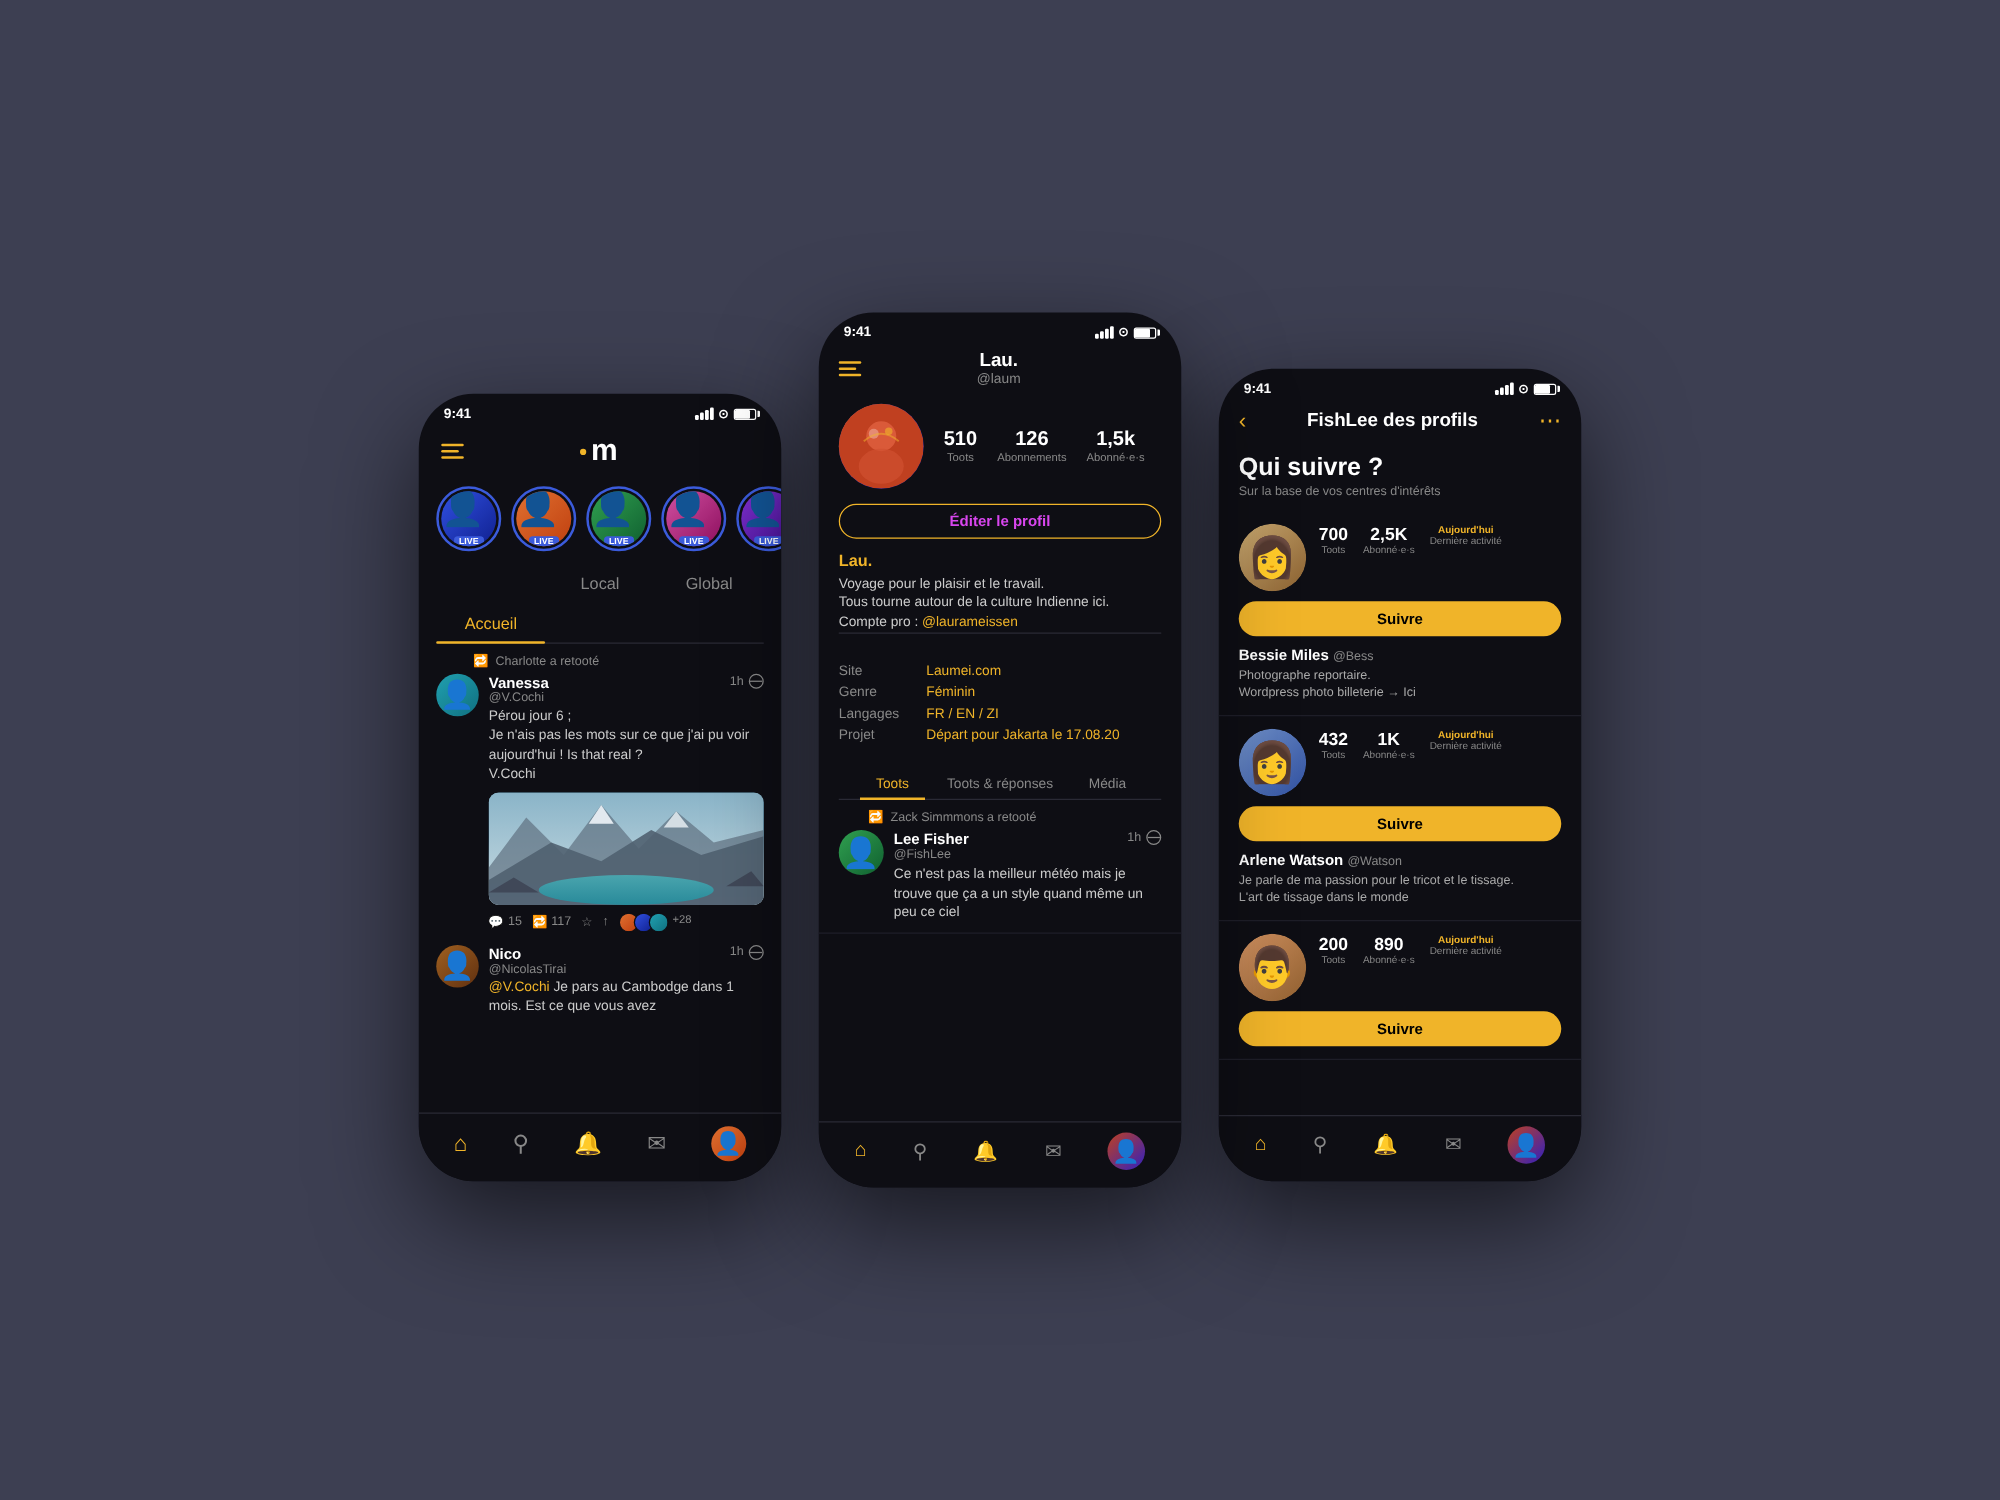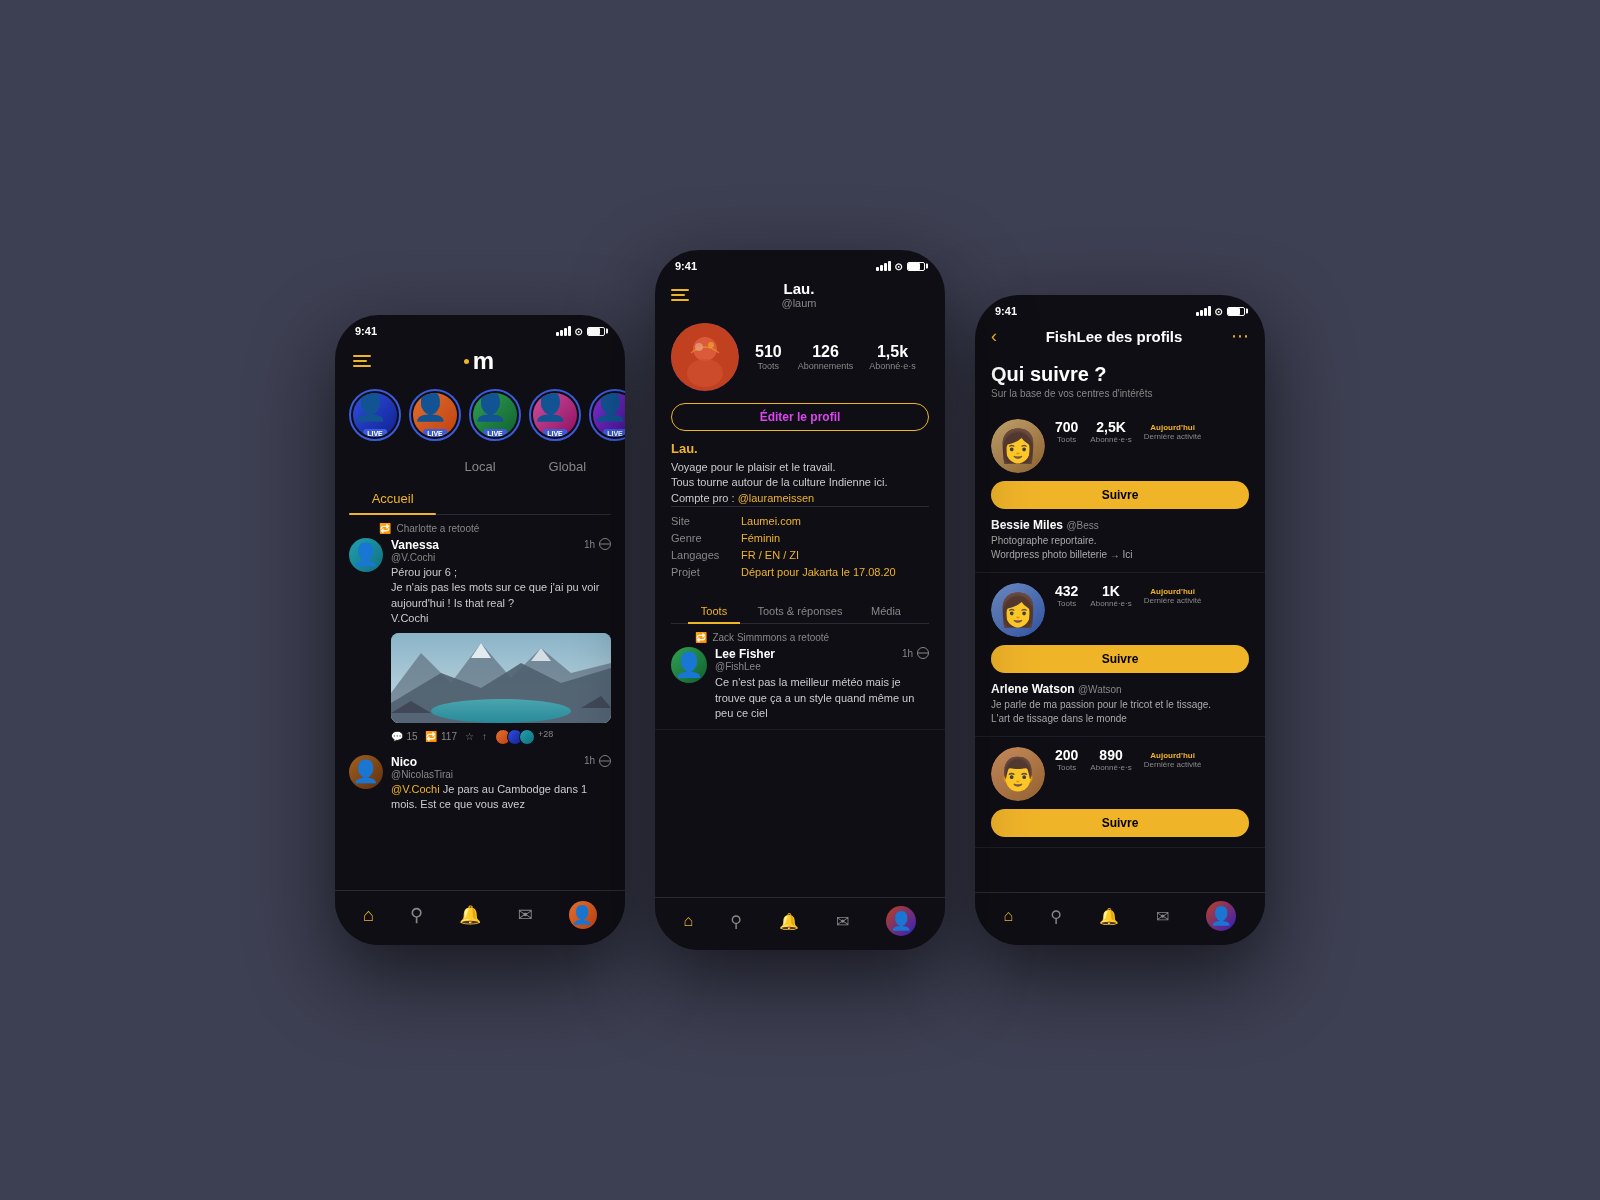--- a/index.html
+++ b/index.html
@@ -386,21 +386,21 @@
     }
     .profile-bio {
       color: #ccc;
       font-size: 11px;
       line-height: 1.4;
       margin-bottom: 0;
     }
 
     .profile-details {
       border-top: 1px solid #2a2a35;
-      padding-top: 8px;
+      padding-top: 24px;
       margin-bottom: 0;
     }
     .detail-row {
       display: flex;
       gap: 10px;
       margin-bottom: 5px;
       font-size: 11px;
     }
     .detail-key {
       color: #888;
@@ -562,21 +562,20 @@
       width: 54px;
       height: 54px;
       border-radius: 50%;
       overflow: hidden;
       flex-shrink: 0;
     }
     .card-stats {
       display: flex;
       gap: 12px;
       flex: 1;
-      align-items: center;
     }
     .card-stat {
       text-align: center;
     }
     .card-stat-num {
       color: #fff;
       font-size: 14px;
       font-weight: 700;
     }
     .card-stat-label {

